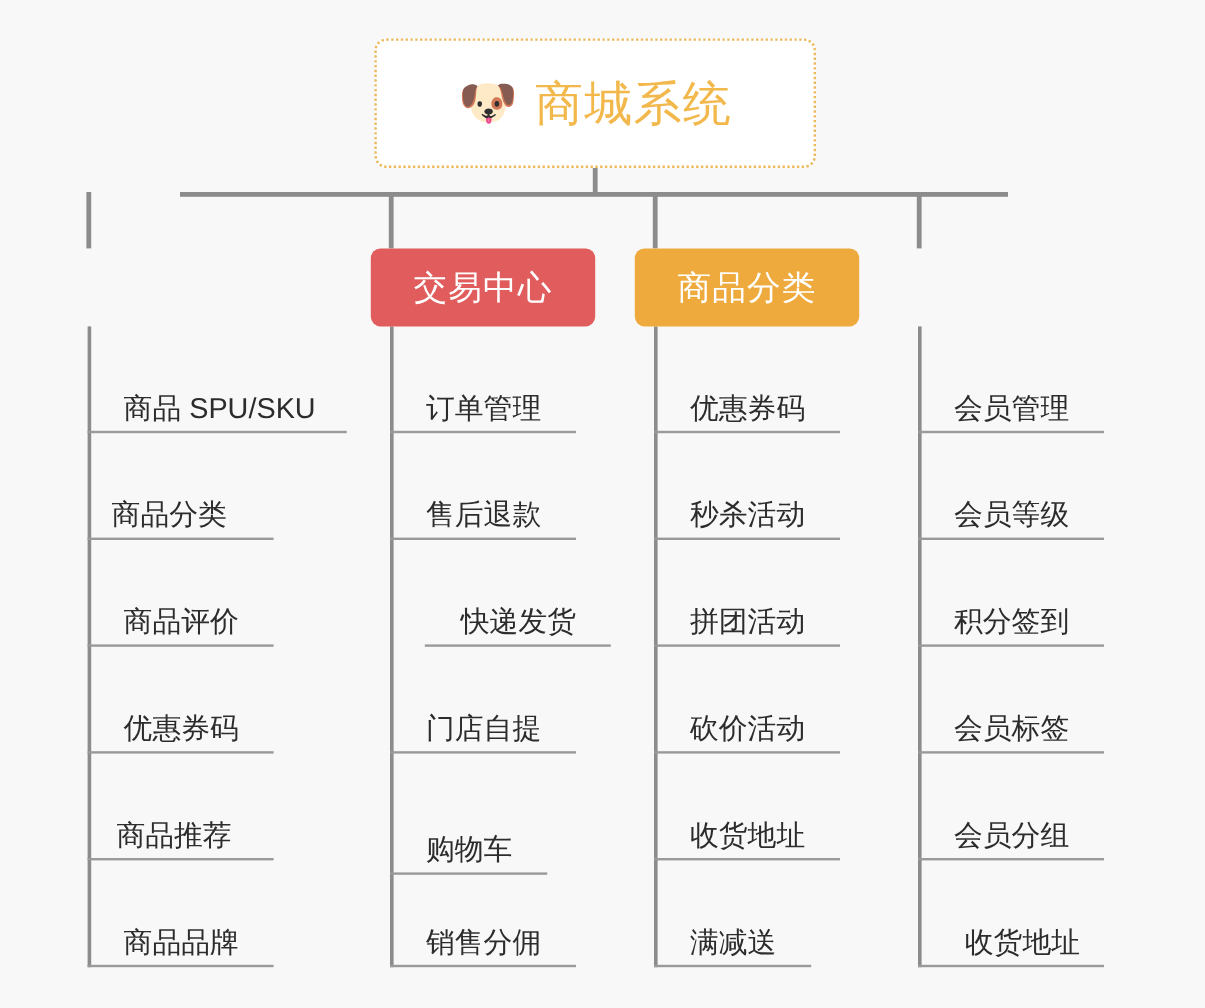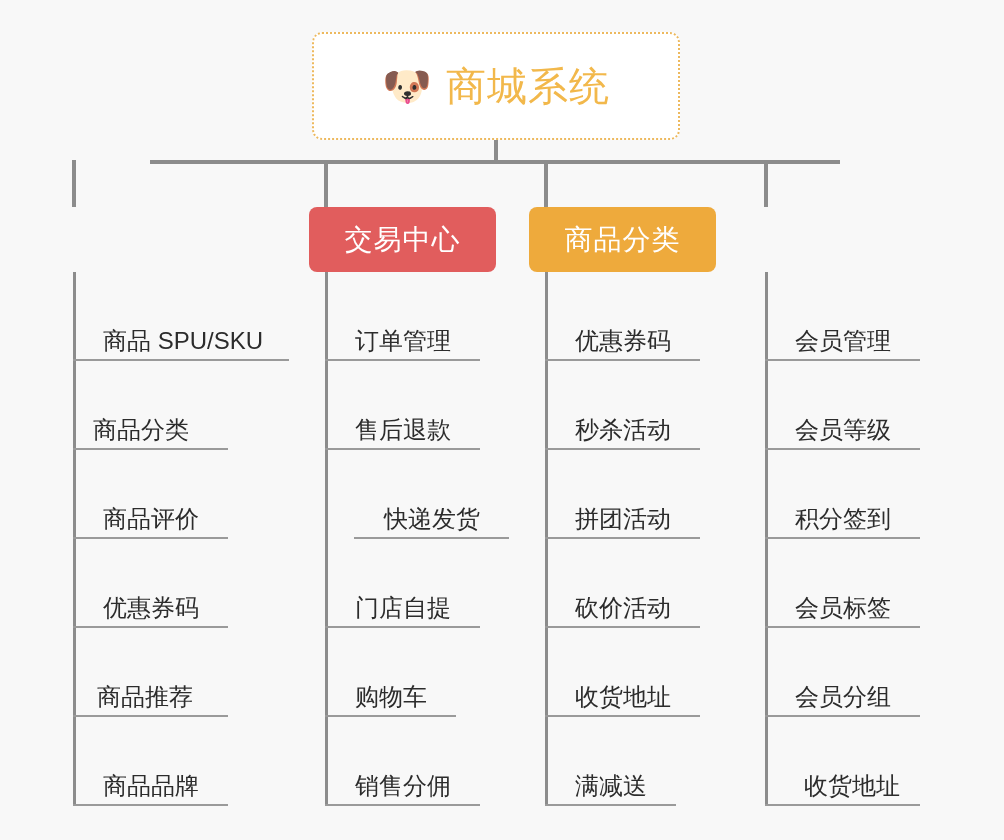--- a/index.html
+++ b/index.html
@@ -178,21 +178,21 @@
           <div class="leaf-underline" style="width: 155px;"></div>
         </div>
         <div class="leaf" style="top: 178px; width: 165px; margin-left: 29px;">
           <span class="leaf-label">快递发货</span>
           <div class="leaf-underline" style="width: 155px;"></div>
         </div>
         <div class="leaf" style="top: 267px; width: 165px;">
           <span class="leaf-label">门店自提</span>
           <div class="leaf-underline" style="width: 155px;"></div>
         </div>
-        <div class="leaf" style="top: 356px; width: 141px;">
+        <div class="leaf" style="top: 368px; width: 141px;">
           <span class="leaf-label">购物车</span>
           <div class="leaf-underline" style="width: 131px;"></div>
         </div>
         <div class="leaf" style="top: 445px; width: 165px;">
           <span class="leaf-label">销售分佣</span>
           <div class="leaf-underline" style="width: 155px;"></div>
         </div>
       </div>
       <div class="branch" style="left: 545px; height: 534px;">
         <div class="spine" style="height: 534px;"></div>

